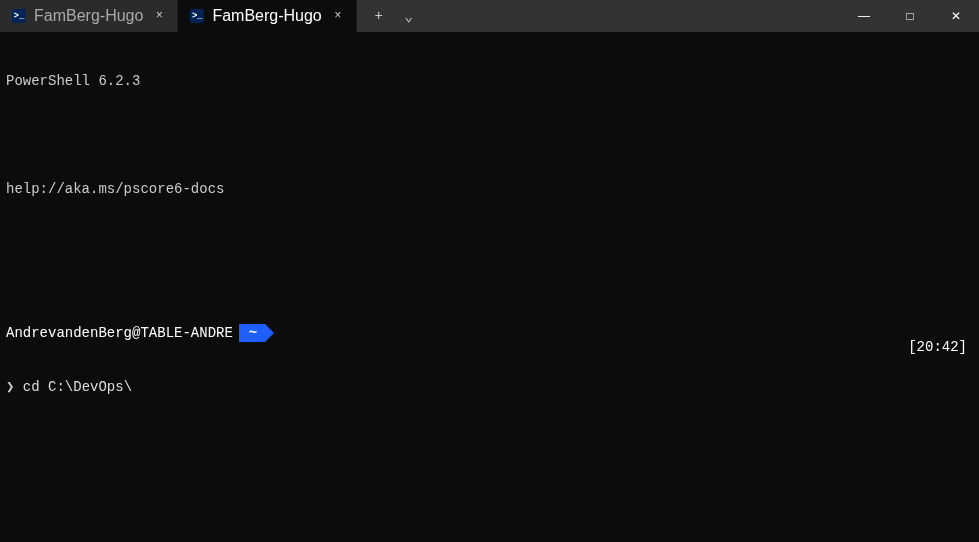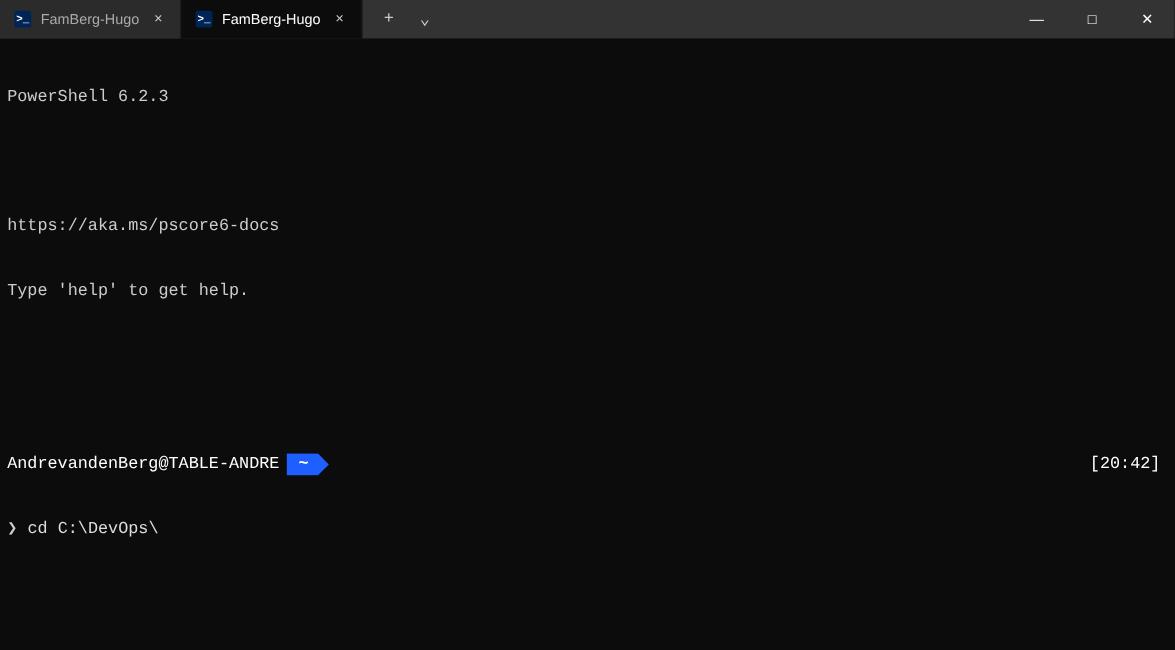--- a/index.html
+++ b/index.html
@@ -33,21 +33,21 @@
   }
   .tab.inactive { background: #2b2b2b; color: #aaaaaa; }
   .tab.active { background: #0c0c0c; color: #ffffff; }
   .tab-icon {
     width: 14px; height: 14px;
     background: #012456;
     display: flex; align-items: center; justify-content: center;
     font-size: 9px; color: #fff; font-weight: bold;
     border-radius: 2px;
   }
-  .tab-title { flex: 1; font-size: 12px; font-family: 'Segoe UI', sans-serif; }
+  .tab-title { flex: 1; font-size: 16px; font-family: 'Segoe UI', sans-serif; }
   .tab-close {
     width: 16px; height: 16px;
     display: flex; align-items: center; justify-content: center;
     font-size: 12px; color: #ccc;
   }
   .tabactions {
     display: flex; align-items: center; gap: 14px;
     padding-left: 14px;
     color: #cccccc;
   }
@@ -62,21 +62,21 @@
     font-family: 'Segoe UI', sans-serif;
     font-size: 12px;
     color: #fff;
     cursor: pointer;
   }
   .terminal {
     padding: 4px 6px;
     line-height: 18px;
     white-space: pre;
   }
-  .line { display: flex; align-items: flex-end; height: 18px; }
+  .line { display: flex; align-items: center; height: 18px; }
   .text { white-space: pre; }
   .time-right { margin-left: auto; color: #ffffff; padding-right: 6px; white-space: pre; margin-top: 28px;}
   .seg {
     position: relative;
     display: inline-flex;
     align-items: center;
     height: 18px;
     padding: 0 8px 0 10px;
     color: #000;
     margin-left: 0;
@@ -121,22 +121,21 @@
   <div class="winctrls">
     <div class="winbtn">—</div>
     <div class="winbtn">□</div>
     <div class="winbtn">✕</div>
   </div>
 </div>
 
 <div class="terminal">
   <div class="line"><span class="text">PowerShell 6.2.3</span></div>
   <div class="line">&nbsp;</div>
-  <div class="line"><span class="text">https://aka.ms/pscore6-docs</span></div>
-  <div class="line"><span class="text">Type 'help' to get help.</span></div>
+  <div class="line"><span class="text">help://aka.ms/pscore6-docs</span></div>
   <div class="line">&nbsp;</div>
 
   
   <div class="line">
     <span class="user-host">AndrevandenBerg@TABLE-ANDRE</span>
     <span class="gap"></span>
     <span class="seg blue">
       <span class="tilde">~</span>
     </span>
     <span class="time-right">[20:42]</span>

